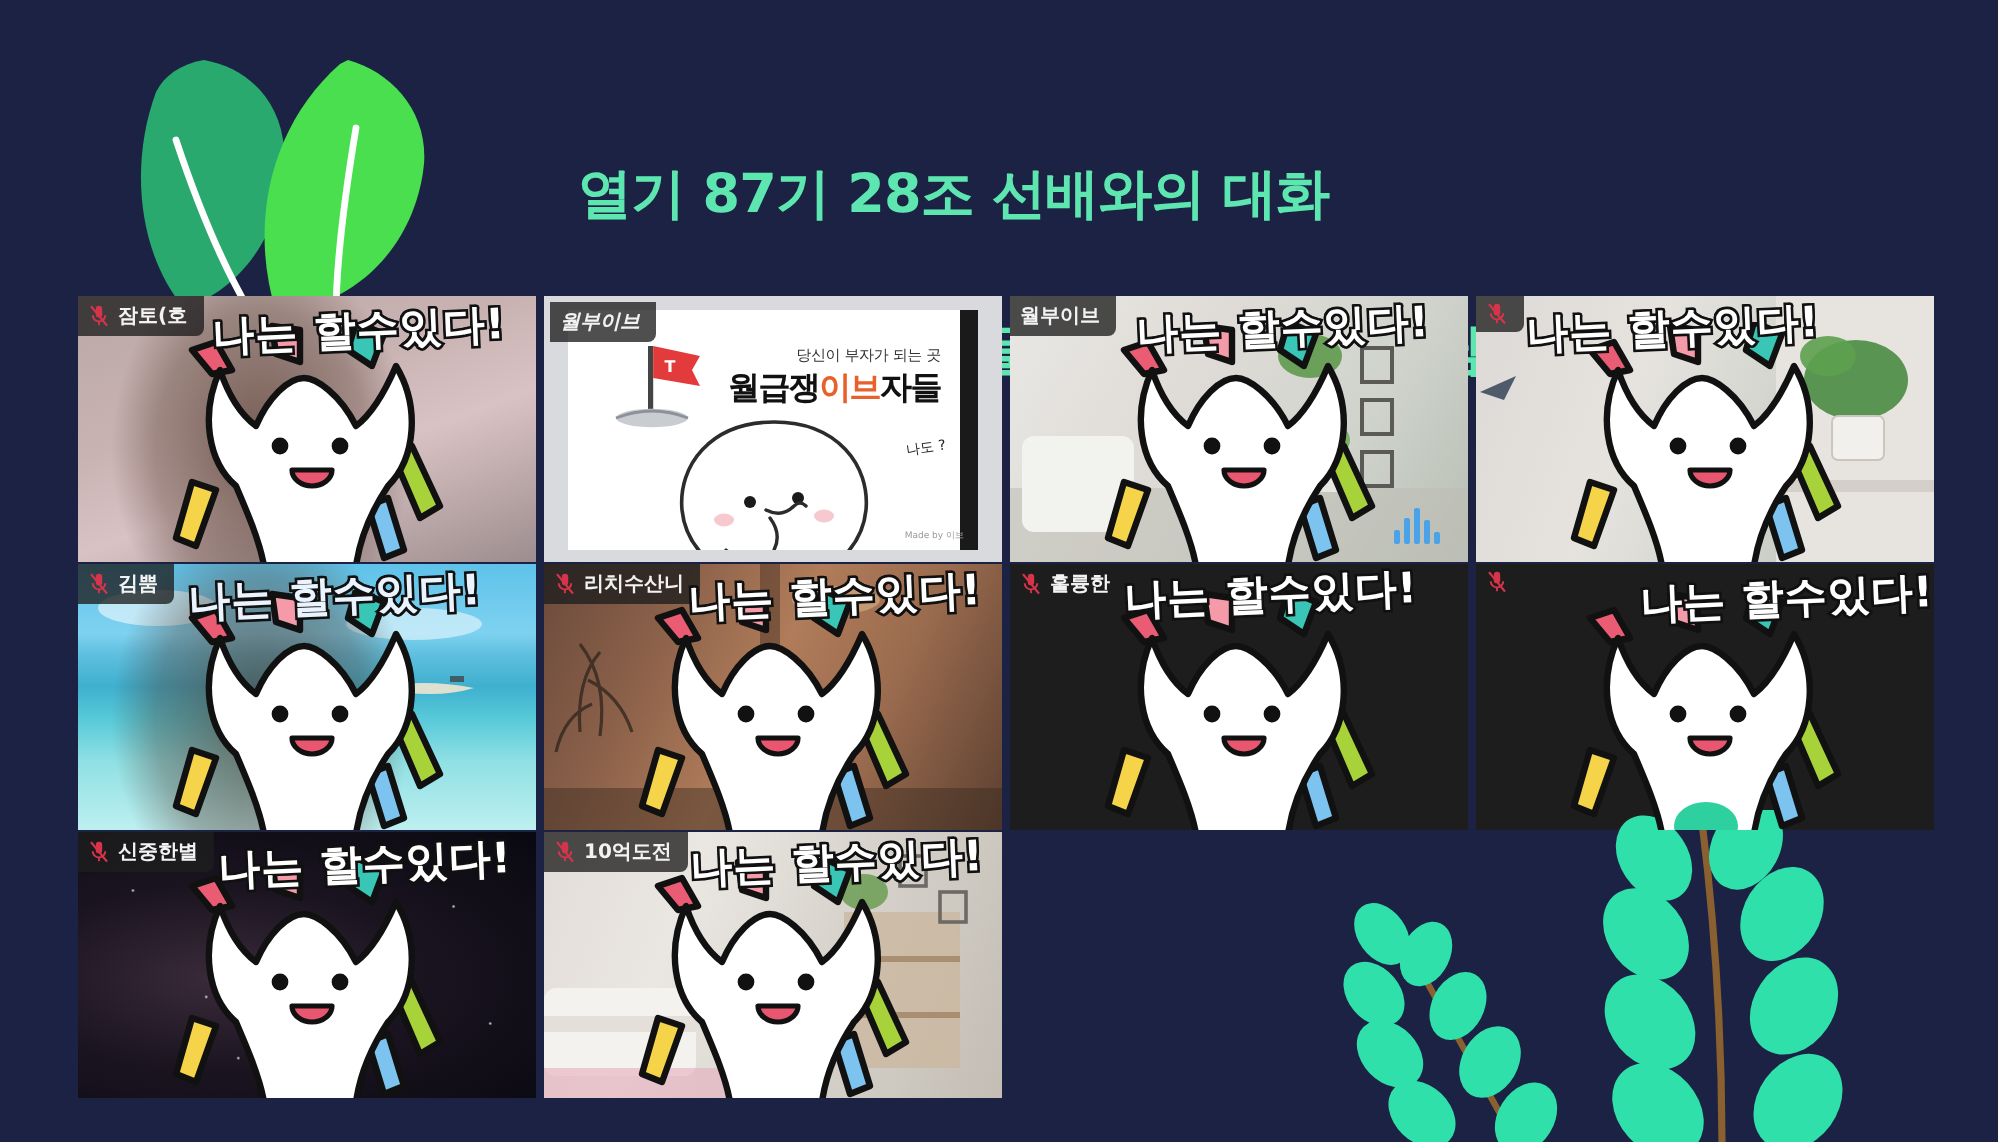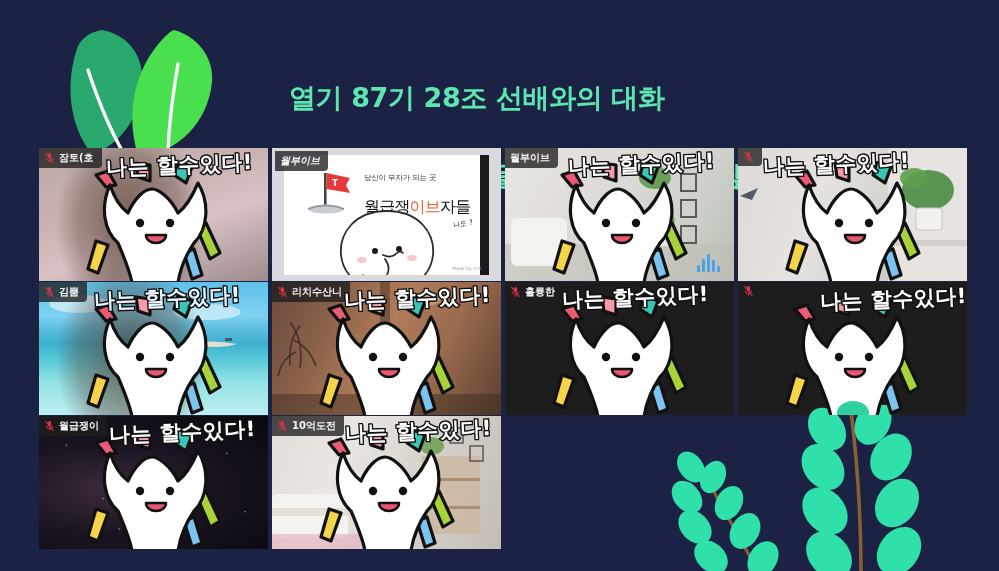--- a/index.html
+++ b/index.html
@@ -152,23 +152,23 @@
   .audio-bars i { display: block; width: 3px; background: #4aa3e8; border-radius: 1px; }
 
   
   .slide {
     position: absolute; left: 12px; top: 7px; right: 12px; bottom: 6px;
     background: #ffffff;
     overflow: hidden;
   }
   .slide-head { position: absolute; left: 16px; top: 14px; right: 10px; display: flex; align-items: flex-start; gap: 8px; }
   .slide-flagwrap { flex: 0 0 auto; width: 56px; }
-  .slide-texts { padding-top: 4px; }
+  .slide-texts { padding-top: 4px; text-align: right; }
   .slide-sub { font-size: 7.5px; color: #333; letter-spacing: -0.2px; }
-  .slide-title { font-size: 16px; font-weight: 400; color: #111; letter-spacing: -0.8px; margin-top: 14px; }
+  .slide-title { font-size: 16px; font-weight: 700; color: #111; letter-spacing: -0.8px; margin-top: 1px; }
   .slide-title em { font-style: normal; color: #e8612c; }
   .slide-blob { position: absolute; left: 50%; top: 54px; transform: translateX(-50%); }
   .slide-scribble { position: absolute; right: 16px; top: 64px; font-size: 7px; color: #222; transform: rotate(-8deg); }
   .slide-credit { position: absolute; right: 7px; bottom: 4px; font-size: 4.5px; color: #9a9a9a; }
   .slide-sidebar { position: absolute; right: 0; top: 0; bottom: 0; width: 9px; background: #1a1a1a; }
 </style>
 </head>
 <body>
 
 <div class="leaf-pair">
@@ -474,21 +474,21 @@
   <div class="tile">
     <div class="bg bg-space"></div>
     <div class="tex-stars"></div>
     <div class="name-badge">
       <svg class="mic-icon" viewBox="0 0 16 18">
         <rect x="5.6" y="1.4" width="4.8" height="8.6" rx="2.4" fill="#d6344a"></rect>
         <path d="M3.3 8.4 a4.7 4.7 0 0 0 9.4 0" stroke="#d6344a" stroke-width="1.5" fill="none"></path>
         <rect x="7.3" y="12.6" width="1.4" height="3.3" fill="#d6344a"></rect>
         <line x1="2" y1="1.6" x2="14" y2="16.2" stroke="#d6344a" stroke-width="1.7"></line>
       </svg>
-      <span class="name-text">월급쟁이</span>
+      <span class="name-text">신중한별</span>
     </div>
     <div class="sticker" style="left:70px; top:2px;">나는 할수있다!</div>
     <div class="character">
       <svg width="160" height="122" viewBox="0 0 160 122">
         <g stroke="#111" stroke-width="3.2" stroke-linejoin="round" stroke-linecap="round">
           <path d="M32 26 L22 14 L34 10 L42 24 Z" fill="#ea5b74"></path>
           <path d="M64 16 L62 2 L76 4 L76 20 Z" fill="#f59aa8"></path>
           <path d="M100 14 L104 0 L118 6 L112 22 Z" fill="#39c6b6"></path>
           <path d="M22 80 L14 108 L24 112 L34 84 Z" fill="#f5d44a"></path>
           <path d="M132 62 L146 92 L136 98 L124 70 Z" fill="#a8d23a"></path>

